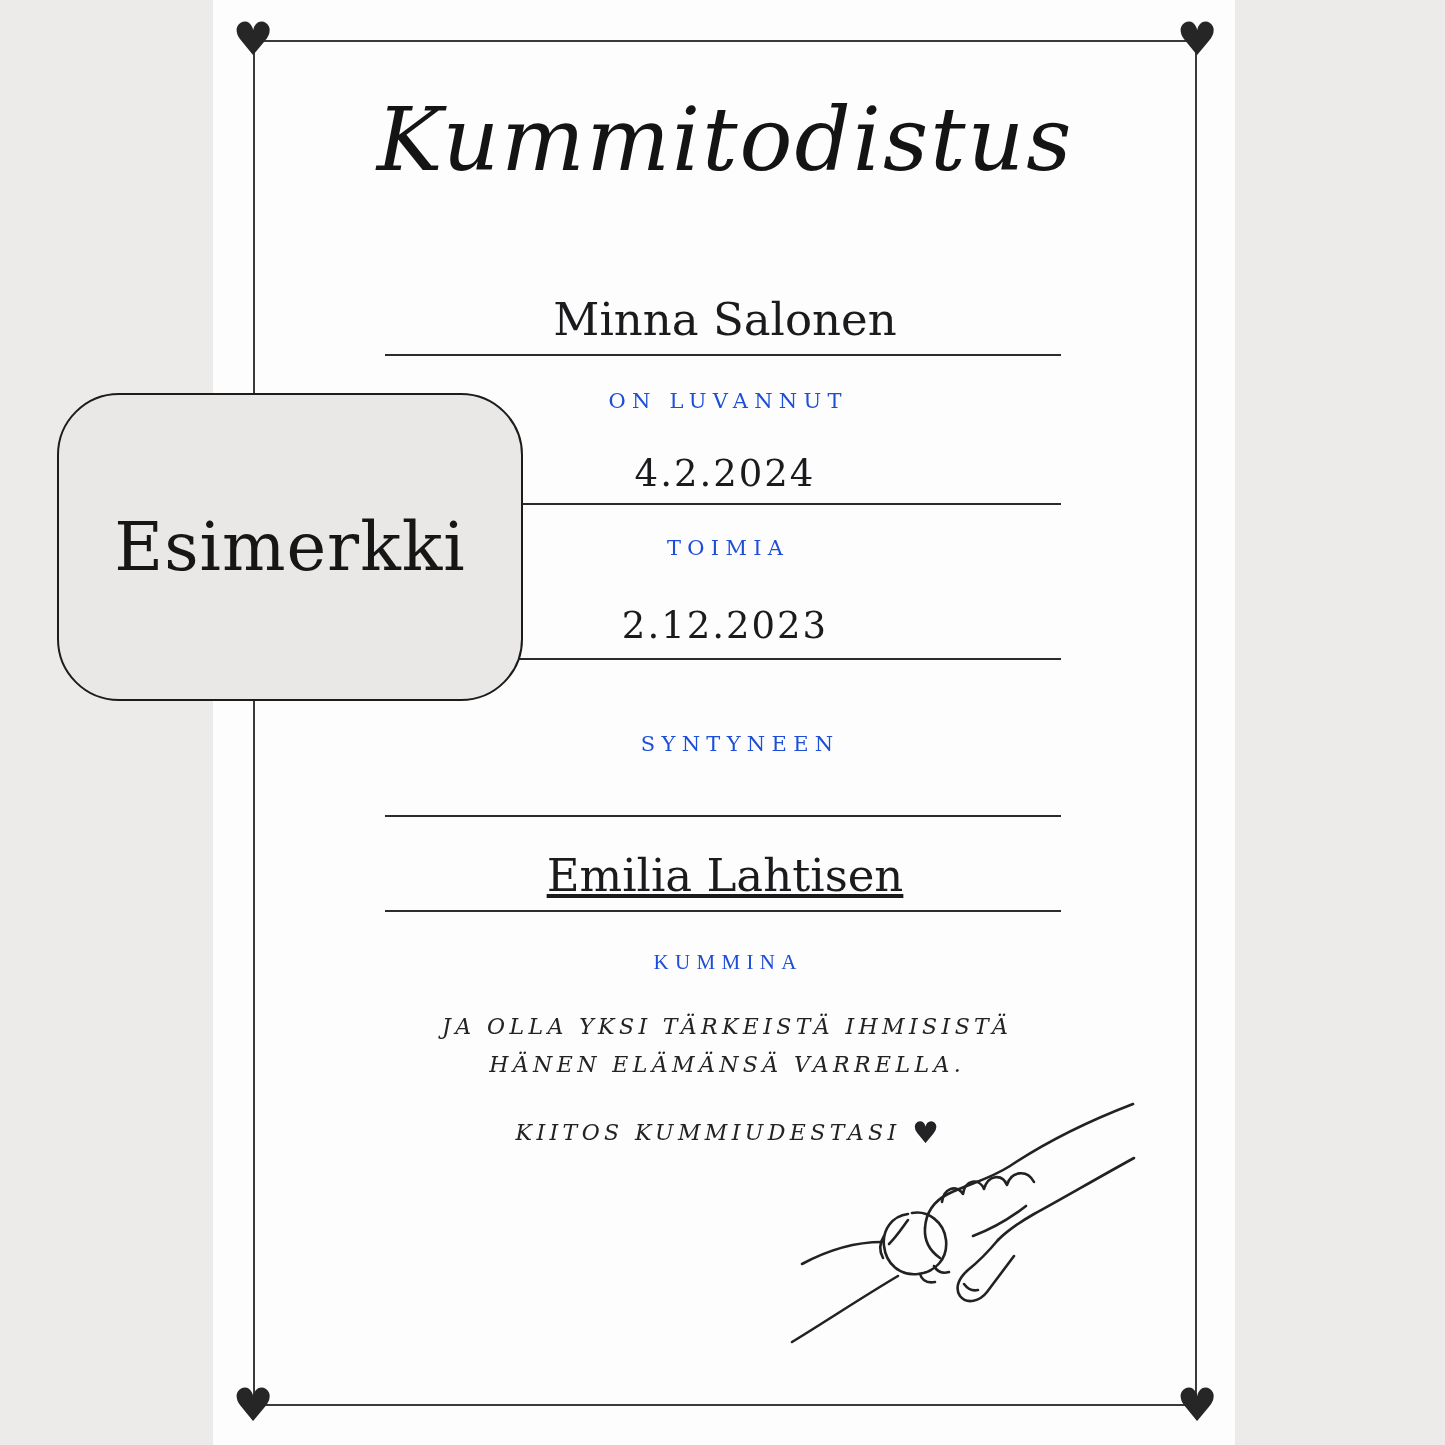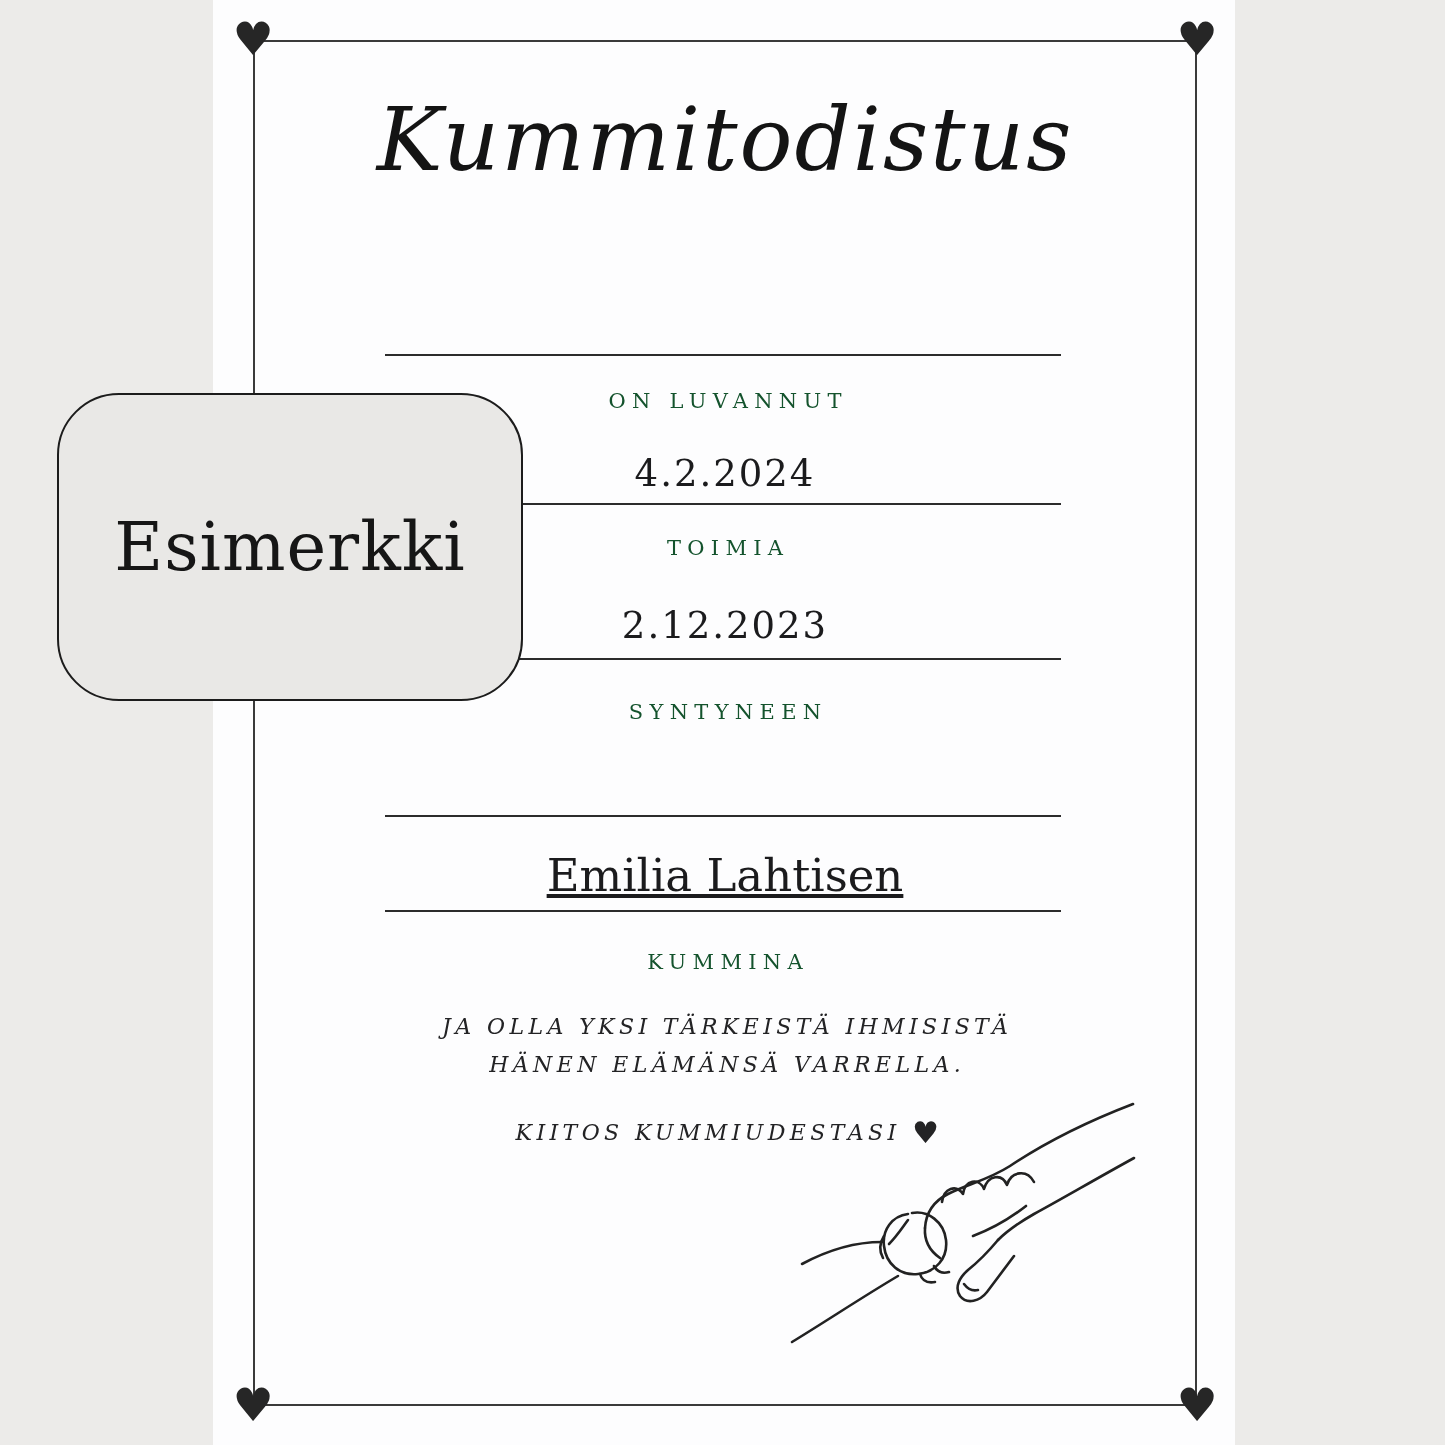--- a/index.html
+++ b/index.html
@@ -63,21 +63,21 @@
   .cert-date {
     font-size: 37px;
     letter-spacing: 2px;
     color: #1B1B1D;
   }
 
   .cert-label {
     font-size: 21px;
     letter-spacing: 0.30em;
     text-indent: 0.30em; 
-    color: #14532d;
+    color: #1d4ed8;
   }
 
   .cert-para {
     font-size: 22px;
     letter-spacing: 0.20em;
     text-indent: 0.20em;
     color: #232325;
     font-style: italic;
   }
 
@@ -131,40 +131,41 @@
 
   <div class="frame"></div>
 
   <div class="corner-heart" style="left:253px; top:40px;">♥</div>
   <div class="corner-heart" style="left:1197px; top:40px;">♥</div>
   <div class="corner-heart" style="left:253px; top:1406px;">♥</div>
   <div class="corner-heart" style="left:1197px; top:1406px;">♥</div>
 
   <div class="center-text cert-title">Kummitodistus</div>
 
+  <div class="center-text cert-name" style="top:293px;">Minna Salonen</div>
   <div class="rule" style="top:354px;"></div>
 
   <div class="center-text cert-label" style="top:389px;">ON LUVANNUT</div>
 
   <div class="center-text cert-date" style="top:452px;">4.2.2024</div>
   <div class="rule" style="top:503px;"></div>
 
   <div class="center-text cert-label" style="top:536px;">TOIMIA</div>
 
   <div class="center-text cert-date" style="top:604px;">2.12.2023</div>
   <div class="rule" style="top:658px;"></div>
 
-  <div class="center-text cert-label" style="top:700px;">SYNTYNEEN</div>
+  <div class="center-text cert-label" style="top:732px;margin-left:12px;">SYNTYNEEN</div>
 
   <div class="rule" style="top:815px;"></div>
 
   <div class="center-text cert-name" style="top:849px;text-decoration:underline;">Emilia Lahtisen</div>
   <div class="rule" style="top:910px;"></div>
 
-  <div class="center-text cert-label" style="top:950px;">KUMMINA</div>
+  <div class="center-text cert-label" style="top:950px;font-family:Liberation Serif, serif;">KUMMINA</div>
 
   <div class="center-text cert-para" style="top:1014px;">JA OLLA YKSI TÄRKEISTÄ IHMISISTÄ</div>
   <div class="center-text cert-para" style="top:1052px;">HÄNEN ELÄMÄNSÄ VARRELLA.</div>
 
   <div class="center-text cert-para" style="top:1115px;">
     <span>KIITOS KUMMIUDESTASI</span>
     <span class="thanks-heart">♥</span>
   </div>
 
   <svg class="hands-art" width="352" height="275" viewBox="0 0 352 275" fill="none" stroke="#222222" stroke-width="2.6" stroke-linecap="round" stroke-linejoin="round">

